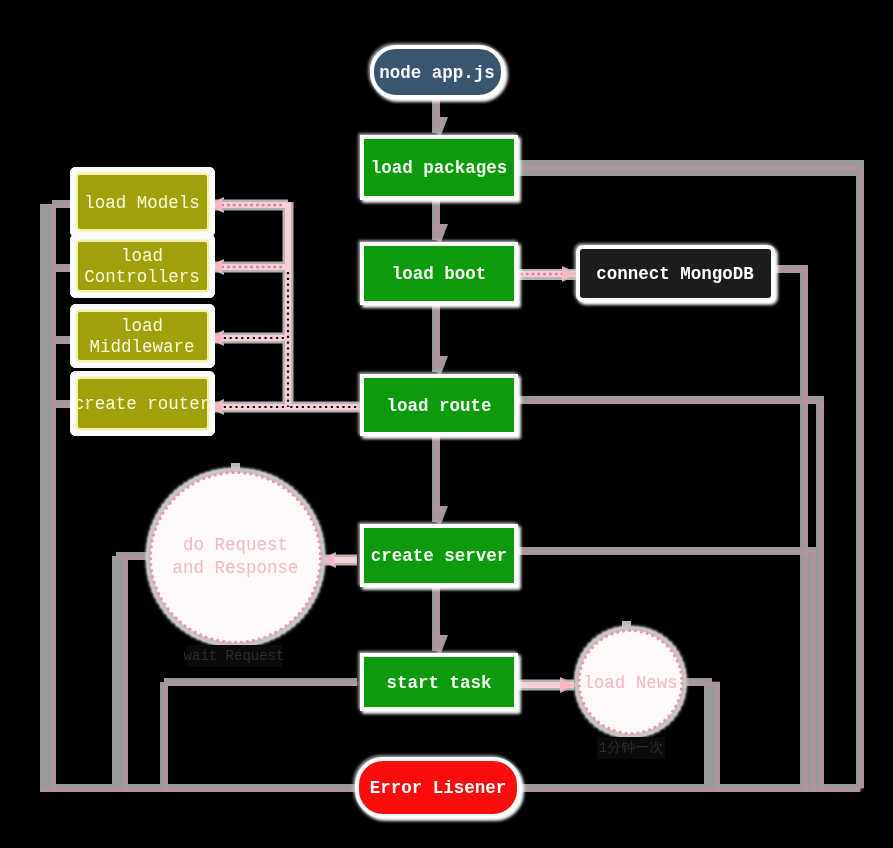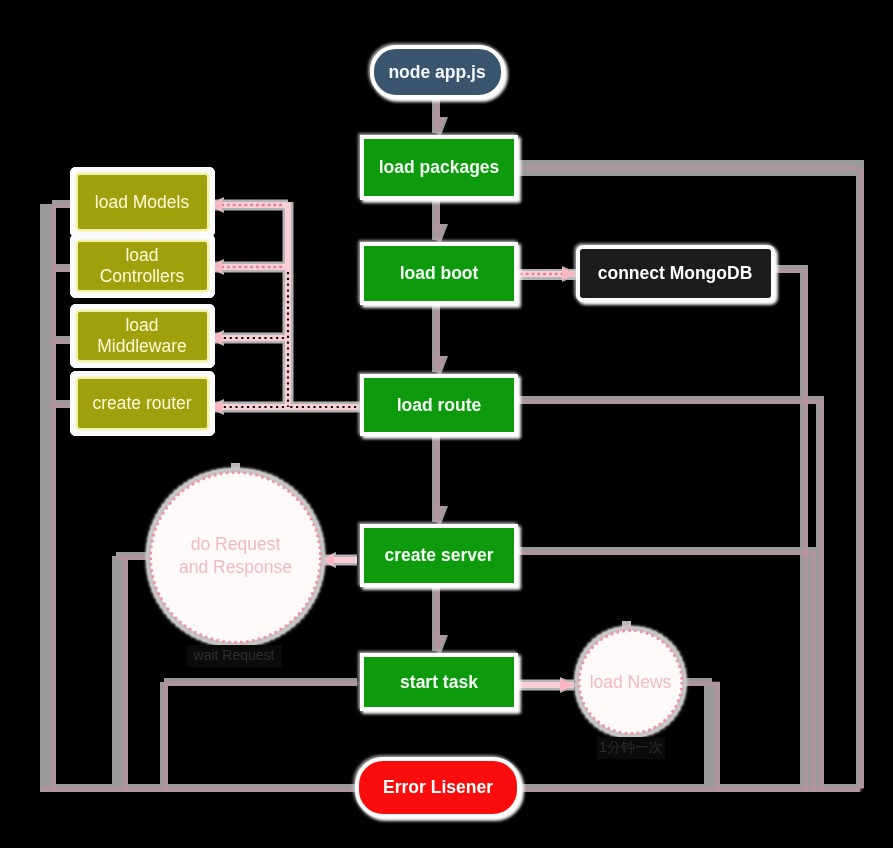--- a/index.html
+++ b/index.html
@@ -1,18 +1,18 @@
 <!DOCTYPE html>
 <html><head>
 <meta charset="utf-8">
 <title>flow</title>
 <style>
   html,body{margin:0;padding:0;background:#000;}
   #page{position:relative;width:893px;height:848px;background:#000;overflow:hidden;
-        font-family:Liberation Sans, sans-serif;text-align:center;}
+        font-family:Liberation Mono, monospace;text-align:center;}
   svg{display:block;}
 
   
   .sh   {fill:none;stroke:#9a9a9a;stroke-width:8;stroke-linecap:butt;stroke-linejoin:miter;}
   .ln   {fill:none;stroke:#cf8fa4;stroke-opacity:0.42;stroke-width:4.5;stroke-linecap:butt;stroke-linejoin:miter;}
   .lnp  {fill:none;stroke:#fbcfd6;stroke-width:6;stroke-linecap:butt;stroke-linejoin:miter;}
   .lnpd {fill:none;stroke:#121212;stroke-width:2.2;stroke-dasharray:2.2 3.6;}
   .lnpdf{fill:none;stroke:#e07f96;stroke-width:2.4;stroke-dasharray:2.8 3.0;}
   .ah   {fill:#9a9a9a;}
   .shp  {fill:none;stroke:#b4b4b4;stroke-width:11;stroke-linecap:butt;}

